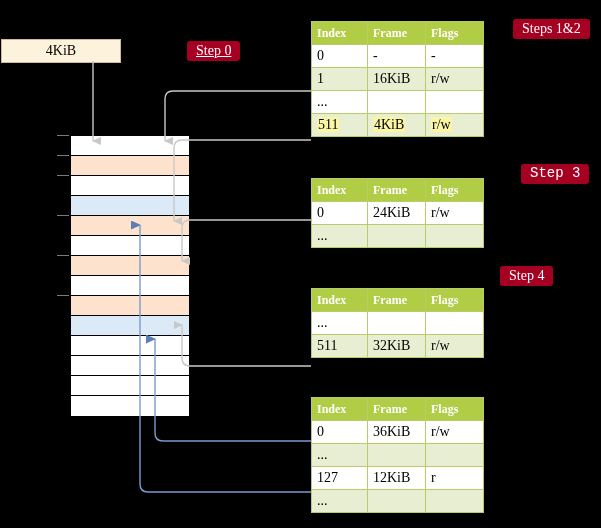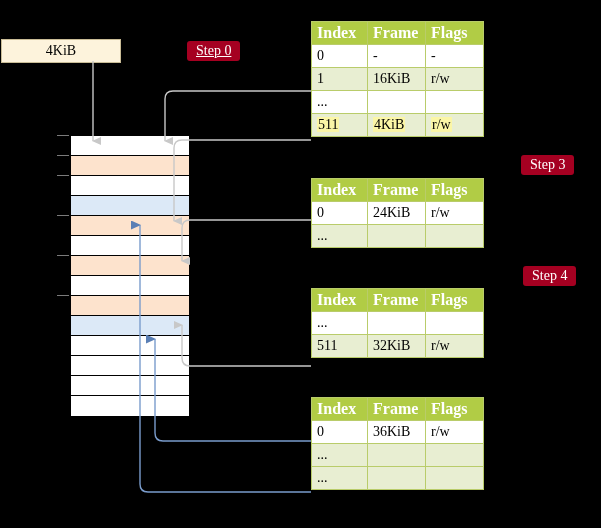--- a/index.html
+++ b/index.html
@@ -17,21 +17,21 @@
   .kbox{position:absolute;background:#fdf3dc;border:1px solid #c9bc96;
         font-size:14px;text-align:center;line-height:21px;}
 
   
   .ptable{position:absolute;border-collapse:collapse;
           font-family:"Liberation Serif",serif;font-size:14px;
           background:#fff;border:1px solid #b9cc6a;}
   .ptable td,.ptable th{border:1px solid #b9cc6a;padding:1px 5px;
           height:23px;box-sizing:border-box;text-align:left;
           font-weight:normal;vertical-align:middle;}
-  .ptable th{background:#b1cc45;color:#fff;font-weight:bold;font-size:16px;}
+  .ptable th{background:#b1cc45;color:#fff;font-weight:bold;font-size:12px;}
   .ptable .c0{width:56px;}
   .ptable .c1{width:58px;margin-left:36px;}
   .ptable .c2{width:58px;}
   .ptable tr.alt td{background:#e8eed2;}
   .ptable tr.hl td{background:#e8eed2;}
   .ptable tr.hl td span.mark{background:#fbf6a6;padding:0 1px;}
 
   
   .mem{position:absolute;left:70px;top:135px;width:120px;height:280px;
        border:1px solid #000;box-sizing:border-box;background:#fff;}
@@ -46,22 +46,23 @@
   
   svg.wires{position:absolute;left:0;top:0;width:601px;height:528px;
             overflow:visible;pointer-events:none;}
 </style>
 </head>
 <body>
 
 <div class="stage">
 
   <div class="pill" style="left:187px;top:41px;text-decoration:underline;">Step 0</div>
-  <div class="pill" style="left:521px;top:155px;">Step 3</div>
-  <div class="pill" style="left:523px;top:266px;">Step 4</div>
+  <div class="pill" style="left:513px;top:19px;">Steps 1&amp;2</div>
+  <div class="pill" style="left:521px;top:164px;font-family:Liberation Mono, monospace;">Step 3</div>
+  <div class="pill" style="left:500px;top:266px;">Step 4</div>
 
   <div class="kbox" style="left:1px;top:39px;width:118px;height:22px;">4KiB</div>
 
   <div class="mem" id="mem">
       <div class="memrow m-w"></div>
       <div class="memrow m-o"></div>
       <div class="memrow m-w"></div>
       <div class="memrow m-b"></div>
       <div class="memrow m-o"></div>
       <div class="memrow m-w"></div>
@@ -196,20 +197,25 @@
         <tr>
           <td class="c0">0</td>
           <td class="c1">36KiB</td>
           <td class="c2">r/w</td>
         </tr>
         <tr class="alt">
           <td class="c0">...</td>
           <td class="c1"></td>
           <td class="c2"></td>
         </tr>
+        <tr>
+          <td class="c0">127</td>
+          <td class="c1">12KiB</td>
+          <td class="c2">r</td>
+        </tr>
         <tr class="alt">
           <td class="c0">...</td>
           <td class="c1"></td>
           <td class="c2"></td>
         </tr>
       </tbody>
     </table>
 
 </div>
 

